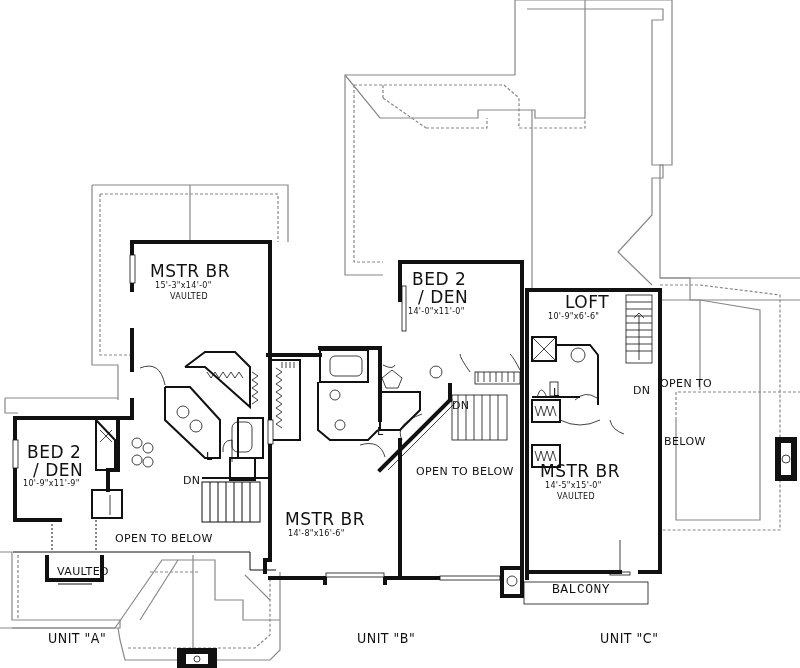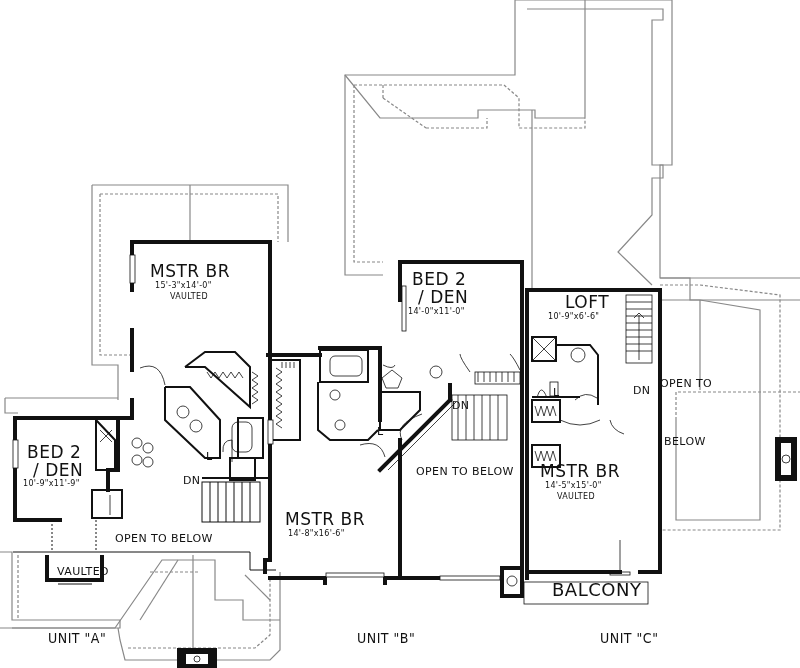--- a/index.html
+++ b/index.html
@@ -235,21 +235,21 @@
 <div class="lbl room" style="left:418px;top:288px;">/ DEN</div>
 <div class="lbl dim" style="left:408px;top:307px;">14'-0"x11'-0"</div>
 
 <div class="lbl room" style="left:565px;top:293px;">LOFT</div>
 <div class="lbl dim" style="left:548px;top:312px;">10'-9"x6'-6"</div>
 
 <div class="lbl room" style="left:540px;top:462px;">MSTR BR</div>
 <div class="lbl dim" style="left:545px;top:481px;">14'-5"x15'-0"</div>
 <div class="lbl dim" style="left:557px;top:492px;">VAULTED</div>
 
-<div class="lbl room" style="left:552px;top:581px;font-size:18px;">BALCONY</div>
+<div class="lbl room" style="left:552px;top:581px;font-size:13px;font-family:Liberation Mono, monospace;">BALCONY</div>
 
 <div class="lbl note" style="left:115px;top:532px;">OPEN TO BELOW</div>
 <div class="lbl note" style="left:57px;top:565px;">VAULTED</div>
 <div class="lbl note" style="left:183px;top:474px;">DN</div>
 <div class="lbl note" style="left:416px;top:465px;">OPEN TO BELOW</div>
 <div class="lbl note" style="left:452px;top:399px;">DN</div>
 <div class="lbl note" style="left:633px;top:384px;">DN</div>
 <div class="lbl note" style="left:660px;top:377px;">OPEN TO</div>
 <div class="lbl note" style="left:664px;top:387px;margin-top:48px;">BELOW</div>
 <div class="lbl note" style="left:377px;top:425px;">L</div>

